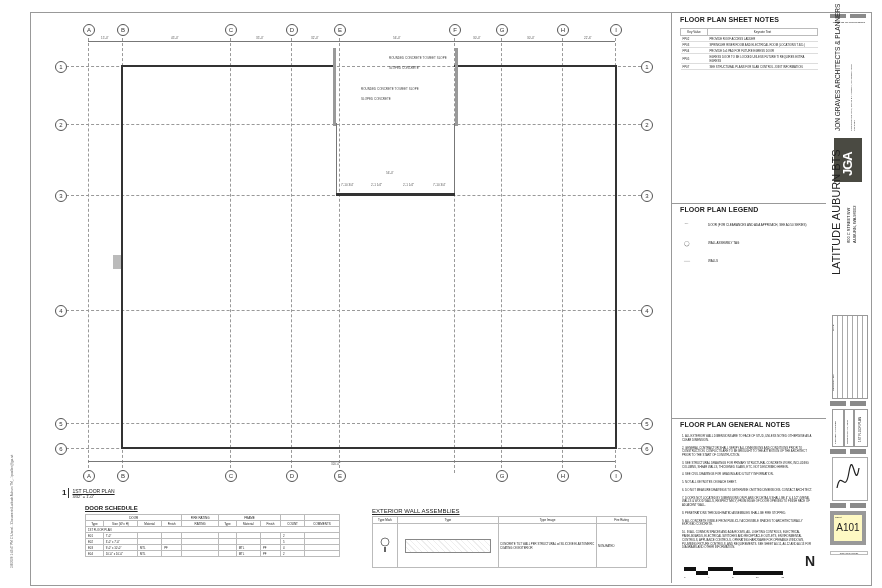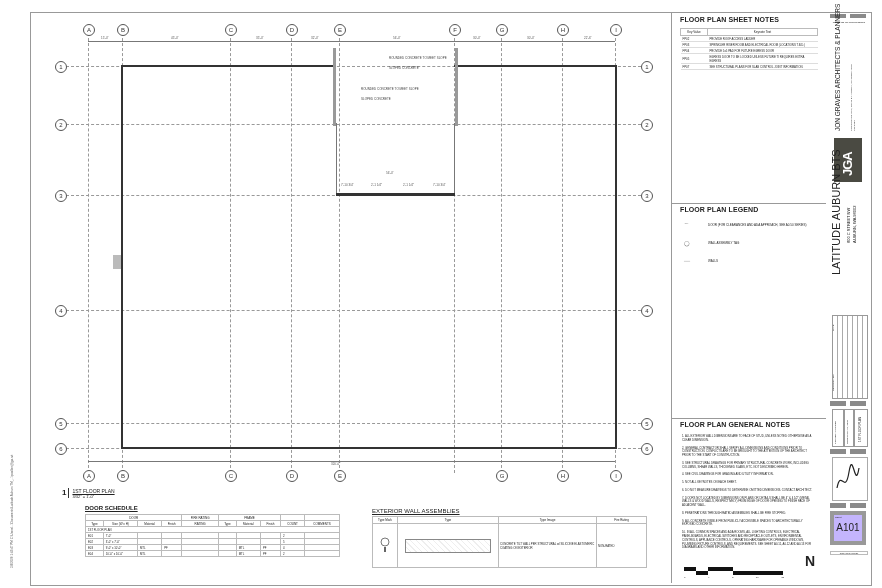--- a/index.html
+++ b/index.html
@@ -379,20 +379,20 @@
 
     <div style="position:absolute;left:6px;top:444px;width:34px;height:42px;border:1px solid #aaa;">
       <svg width="34" height="42" viewBox="0 0 34 42">
           <path d="M4 30 C8 10, 12 38, 16 14 S 22 34, 26 10" fill="none" stroke="#222" stroke-width="1.2"></path>
         </svg>
     </div>
 
     <div class="tb-gray" style="left:4px;top:490px;width:16px;height:5px;"></div>
     <div class="tb-gray" style="left:24px;top:490px;width:16px;height:5px;"></div>
 
-    <div style="position:absolute;left:4px;top:498px;width:36px;height:34px;border:4px solid #999;background:#c4b5fd;box-sizing:border-box;">
+    <div style="position:absolute;left:4px;top:498px;width:36px;height:34px;border:4px solid #999;background:#fef9c3;box-sizing:border-box;">
       <div style="font-size:2.5px;padding:1px;">Sheet</div>
       <div style="font-size:10px;text-align:center;margin-top:2px;">A101</div>
     </div>
     <div style="position:absolute;left:4px;top:538px;width:36px;font-size:2.2px;text-align:center;border:1px solid #bbb;">COPYRIGHT 2020</div>
   </div>
 
 </div>
 
 </body></html>

